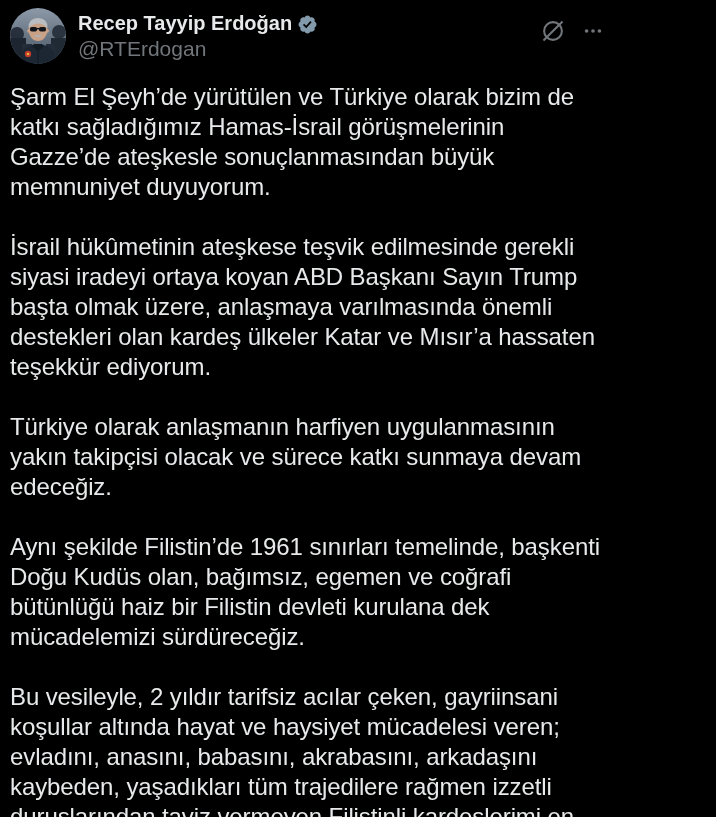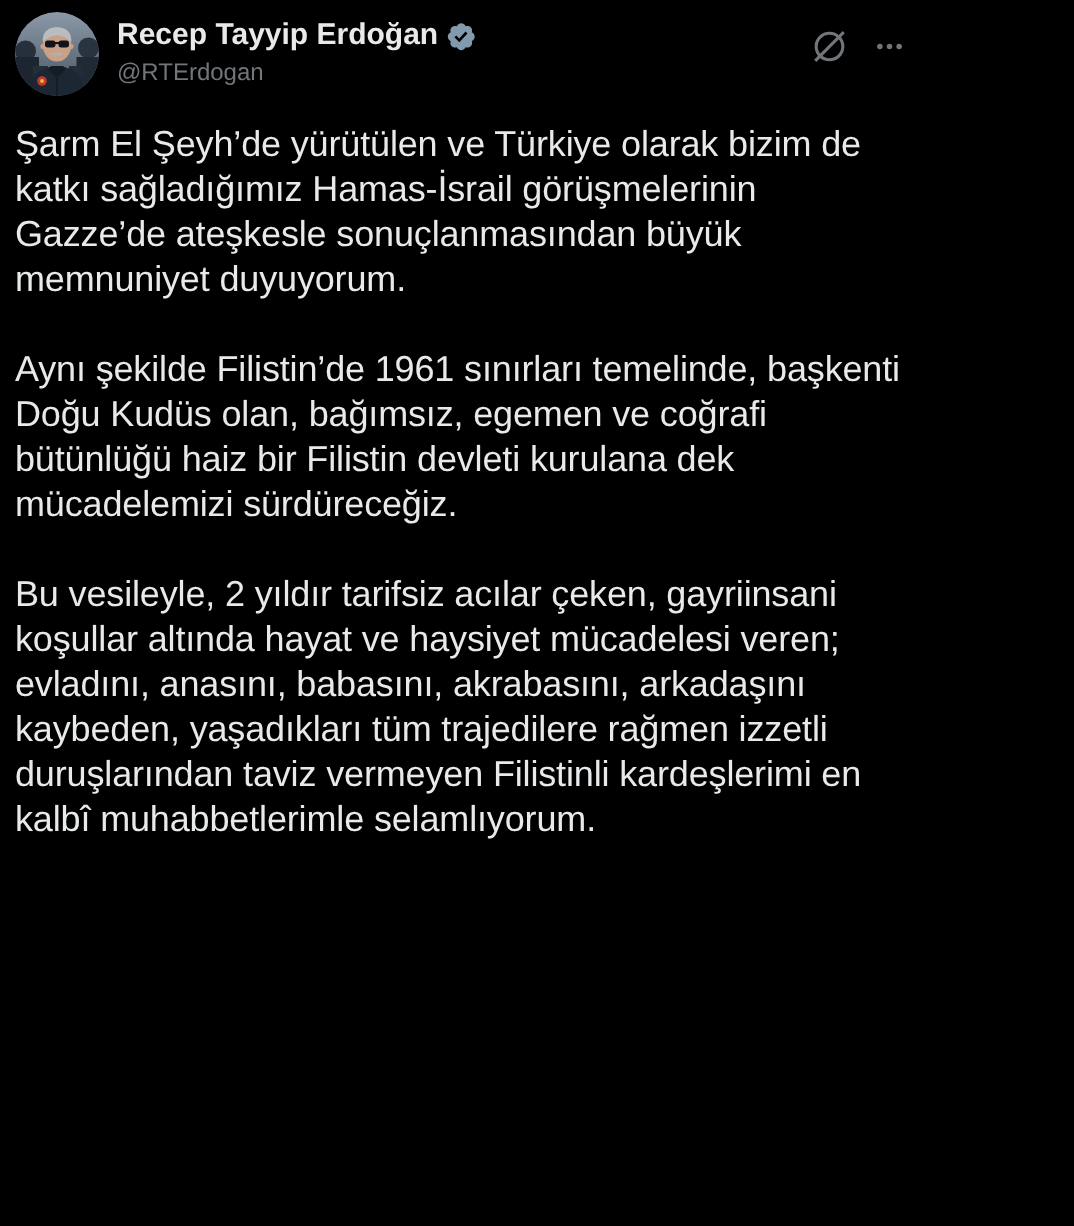--- a/index.html
+++ b/index.html
@@ -46,21 +46,21 @@
     color: var(--text-color, #e7e9ea);
     font-weight: 700;
     font-size: 20px;
     line-height: 25px;
     white-space: nowrap;
     cursor: pointer;
   }
   .badge-icon { width: 21px; height: 21px; flex: none; margin-top: 1px; }
   .handle {
     color: var(--secondary-color, #71767b);
-    font-size: 16px;
+    font-size: 21px;
     line-height: 24px;
     margin-top: 1px;
     cursor: pointer;
   }
   .actions {
     display: flex;
     align-items: center;
     gap: 16px;
     padding-top: 10px;
     padding-right: 2px;
@@ -163,17 +163,19 @@
           <circle cx="12" cy="12" r="2" fill="currentColor"></circle>
           <circle cx="19" cy="12" r="2" fill="currentColor"></circle>
         </svg>
       </button>
     </div>
 
   </div>
 
   <div class="body">
     <p>Şarm El Şeyh’de yürütülen ve Türkiye olarak bizim de katkı sağladığımız Hamas-İsrail görüşmelerinin Gazze’de ateşkesle sonuçlanmasından büyük memnuniyet duyuyorum.</p>
+    <p>İsrail hükûmetinin ateşkese teşvik edilmesinde gerekli siyasi iradeyi ortaya koyan ABD Başkanı Sayın Trump başta olmak üzere, anlaşmaya varılmasında önemli destekleri olan kardeş ülkeler Katar ve Mısır’a hassaten teşekkür ediyorum.</p>
+    <p>Türkiye olarak anlaşmanın harfiyen uygulanmasının yakın takipçisi olacak ve sürece katkı sunmaya devam edeceğiz.</p>
     <p>Aynı şekilde Filistin’de 1961 sınırları temelinde, başkenti Doğu Kudüs olan, bağımsız, egemen ve coğrafi bütünlüğü haiz bir Filistin devleti kurulana dek mücadelemizi sürdüreceğiz.</p>
     <p>Bu vesileyle, 2 yıldır tarifsiz acılar çeken, gayriinsani koşullar altında hayat ve haysiyet mücadelesi veren; evladını, anasını, babasını, akrabasını, arkadaşını kaybeden, yaşadıkları tüm trajedilere rağmen izzetli duruşlarından taviz vermeyen Filistinli kardeşlerimi en kalbî muhabbetlerimle selamlıyorum.</p>
   </div>
 
 </div>
 
 </body></html>

